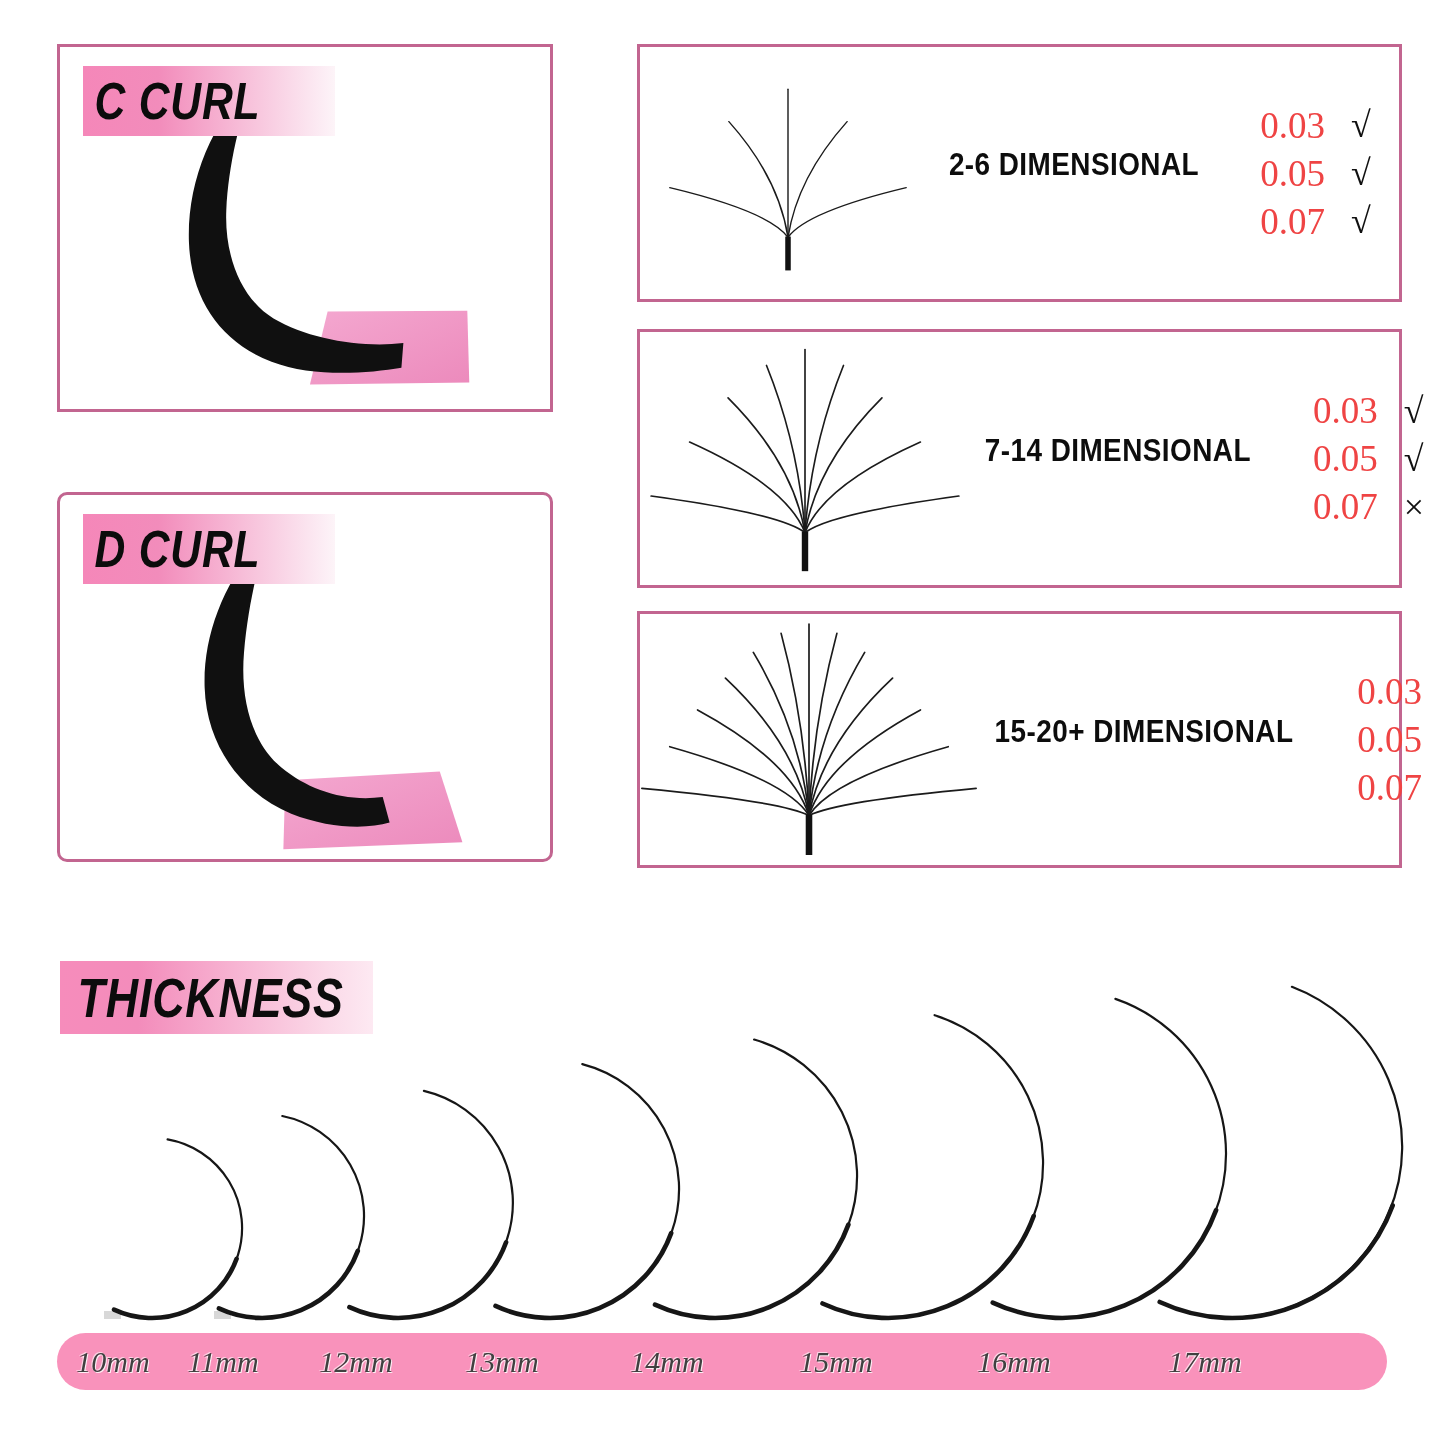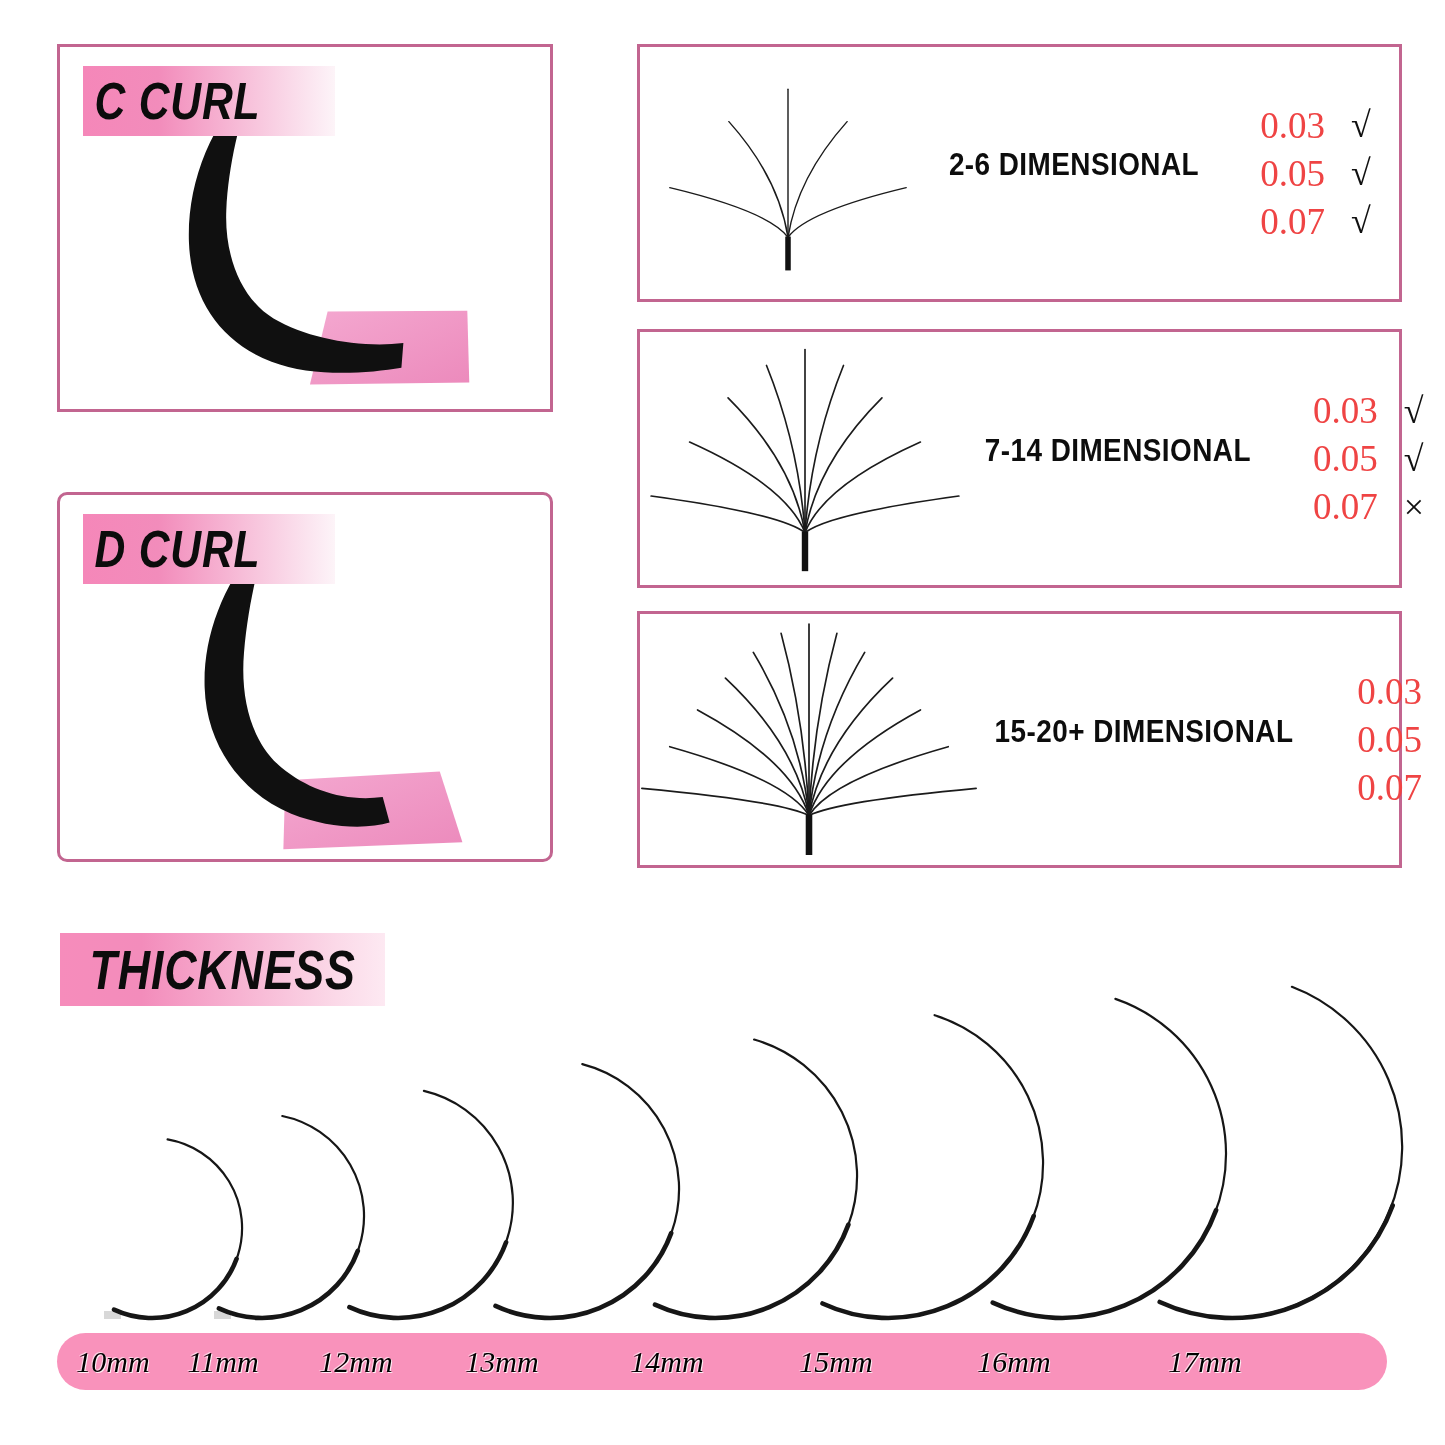--- a/index.html
+++ b/index.html
@@ -29,31 +29,31 @@
   .dim-content{flex:1;display:flex;flex-direction:row;justify-content:center;
       align-items:center;}
   .dim-title{font-size:31px;font-weight:800;color:#0d0d0d;letter-spacing:.5px;
       transform:scaleX(.9);white-space:nowrap;margin-bottom:16px;}
   .dim-rows{display:flex;flex-direction:column;gap:4px;}
   .dim-row{display:grid;grid-template-columns:112px 74px;align-items:center;height:44px;}
   .dim-val{font-family:"Liberation Serif",serif;font-size:37px;color:#ef4444;text-align:right;}
   .dim-mark{font-family:"Liberation Serif",serif;font-size:36px;color:#101010;
       text-align:left;padding-left:26px;}
   
-  .thick-label{position:absolute;left:60px;top:933px;width:313px;height:73px;
+  .thick-label{position:absolute;left:60px;top:961px;width:313px;height:73px;
       background:linear-gradient(90deg,#f68cbb 0%,#f38cbb 25%,#fbd9e8 85%,#fde9f2 100%);
-      display:flex;align-items:center;padding-left:12px;}
+      display:flex;align-items:center;}
   .thick-label span{display:inline-block;font-size:56px;font-weight:800;font-style:italic;
       color:#0c0c0c;transform:scaleX(.8);transform-origin:left center;padding-left:22px;
       letter-spacing:1px;white-space:nowrap;}
   .curves-svg{position:absolute;left:0;top:960px;width:1445px;height:370px;pointer-events:none;}
   .size-bar{position:absolute;left:57px;top:1333px;width:1330px;height:57px;
       background:#f992bb;border-radius:29px;}
   .size-label{position:absolute;top:50%;transform:translate(-50%,-50%);
-      font-family:"Liberation Serif",serif;font-style:italic;font-size:30px;color:#000000;
+      font-family:"Liberation Serif",serif;font-style:italic;font-size:30px;color:#404040;
       text-shadow:1px 1px 0 rgba(255,255,255,.85), -1px -1px 0 rgba(255,255,255,.6);
       white-space:nowrap;}
 </style>
 </head>
 <body>
 
 <div class="canvas">
 
   <section class="box c-box">
     <svg class="curl-art" viewBox="0 0 496 368">

